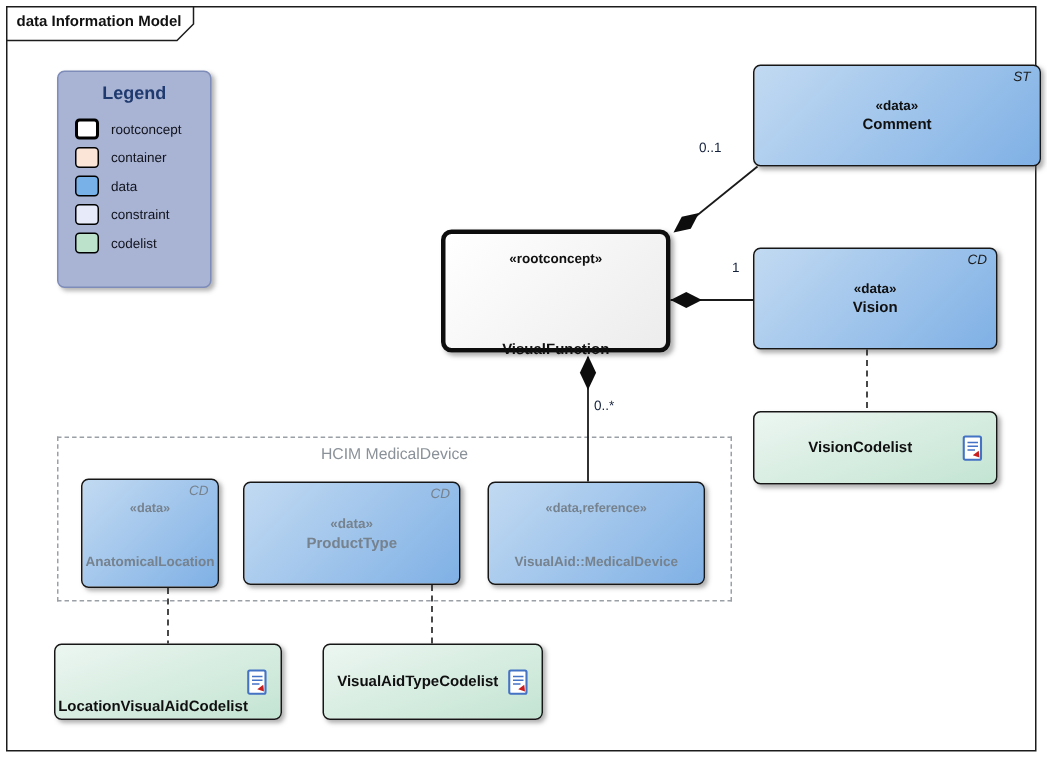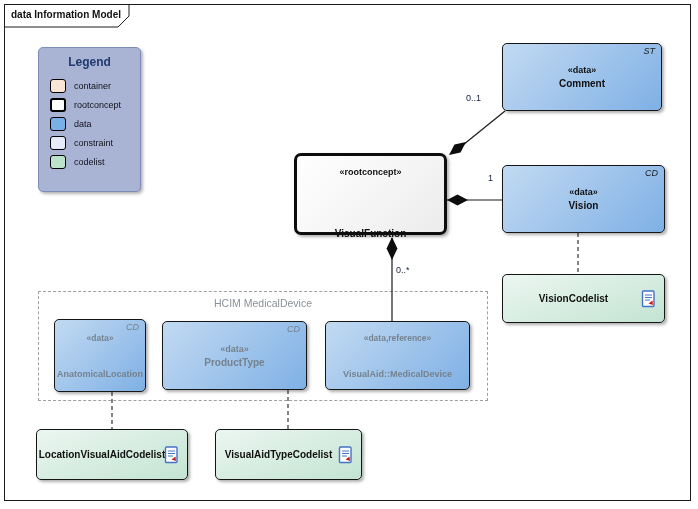--- a/index.html
+++ b/index.html
@@ -56,46 +56,46 @@
   <div id="frame"></div>
 
   <svg id="tab-svg" width="130" height="25">
     <polygon points="0.5,0.5 125,0.5 125,12 114,23 0.5,23" fill="#ffffff" stroke="#1c1c1c" stroke-width="1"></polygon>
   </svg>
   <div id="tab-label">data Information Model</div>
 
   <div id="legend">
     <div class="ltitle">Legend</div>
     <div class="litem">
+      <span class="swatch" style="background: rgb(255, 255, 255); border-width: 2px;"></span>
+      <span class="llabel">rootconcept</span>
+    </div>
+    <div class="litem">
       <span class="swatch" style="background: rgb(251, 229, 214);"></span>
       <span class="llabel">container</span>
-    </div>
-    <div class="litem">
-      <span class="swatch" style="background: rgb(255, 255, 255); border-width: 2px;"></span>
-      <span class="llabel">rootconcept</span>
     </div>
     <div class="litem">
       <span class="swatch" style="background: rgb(120, 176, 232);"></span>
       <span class="llabel">data</span>
     </div>
     <div class="litem">
       <span class="swatch" style="background: rgb(230, 234, 249);"></span>
       <span class="llabel">constraint</span>
     </div>
     <div class="litem">
       <span class="swatch" style="background: rgb(188, 226, 204);"></span>
       <span class="llabel">codelist</span>
     </div>
   </div>
 
   <div id="hcim">
     <div class="hlabel">HCIM MedicalDevice</div>
   </div>
 
-  <div class="uml blue" style="left:502px;top:43px;width:160px;height:68px;">
+  <div class="uml blue" style="left:502px;top:43px;width:192px;height:68px;">
     <span class="tag">ST</span>
     <span class="stereo">«data»</span>
     <span class="cname">Comment</span>
   </div>
 
   <div class="uml rootc" style="left:294px;top:153px;width:153px;height:82px;gap:48px;">
     <span class="stereo">«rootconcept»</span>
     <span class="cname">VisualFunction</span>
   </div>
 
@@ -126,21 +126,21 @@
     <span class="tag">CD</span>
     <span class="stereo">«data»</span>
     <span class="cname">ProductType</span>
   </div>
 
   <div class="uml blue grayed small" style="left:325px;top:321px;width:145px;height:69px;">
     <span class="stereo">«data,reference»</span>
     <span class="cname">VisualAid::MedicalDevice</span>
   </div>
 
-  <div class="uml green codelist" style="left:36px;top:429px;width:152px;height:51px;">
+  <div class="uml green codelist" style="left:36px;top:429px;width:152px;height:51px;justify-content:flex-end;">
     <span class="cname">LocationVisualAidCodelist</span>
     <svg class="doc-icon" width="15" height="18">
       <rect x="1.5" y="1" width="11.5" height="15.5" fill="#fff" stroke="#4472c4" stroke-width="1.4" rx="1"></rect>
       <line x1="4" y1="5" x2="11" y2="5" stroke="#4472c4" stroke-width="1"></line>
       <line x1="4" y1="7.5" x2="11" y2="7.5" stroke="#4472c4" stroke-width="1"></line>
       <line x1="4" y1="10" x2="9" y2="10" stroke="#4472c4" stroke-width="1"></line>
       <path d="M7.5 13.5 L11.5 10.5 L12 15 Z" fill="#c81e1e"></path>
     </svg>
   </div>
 

